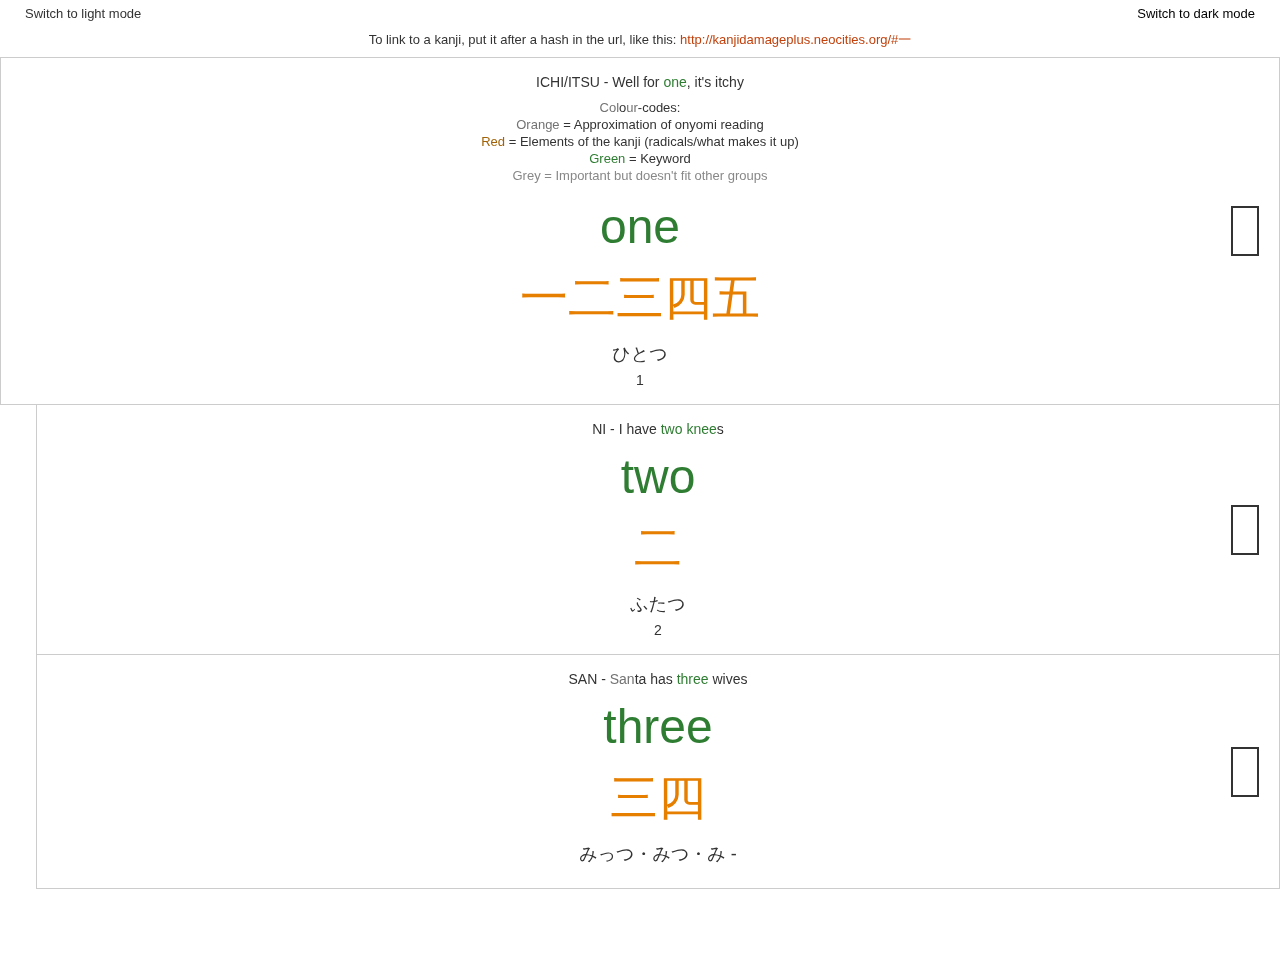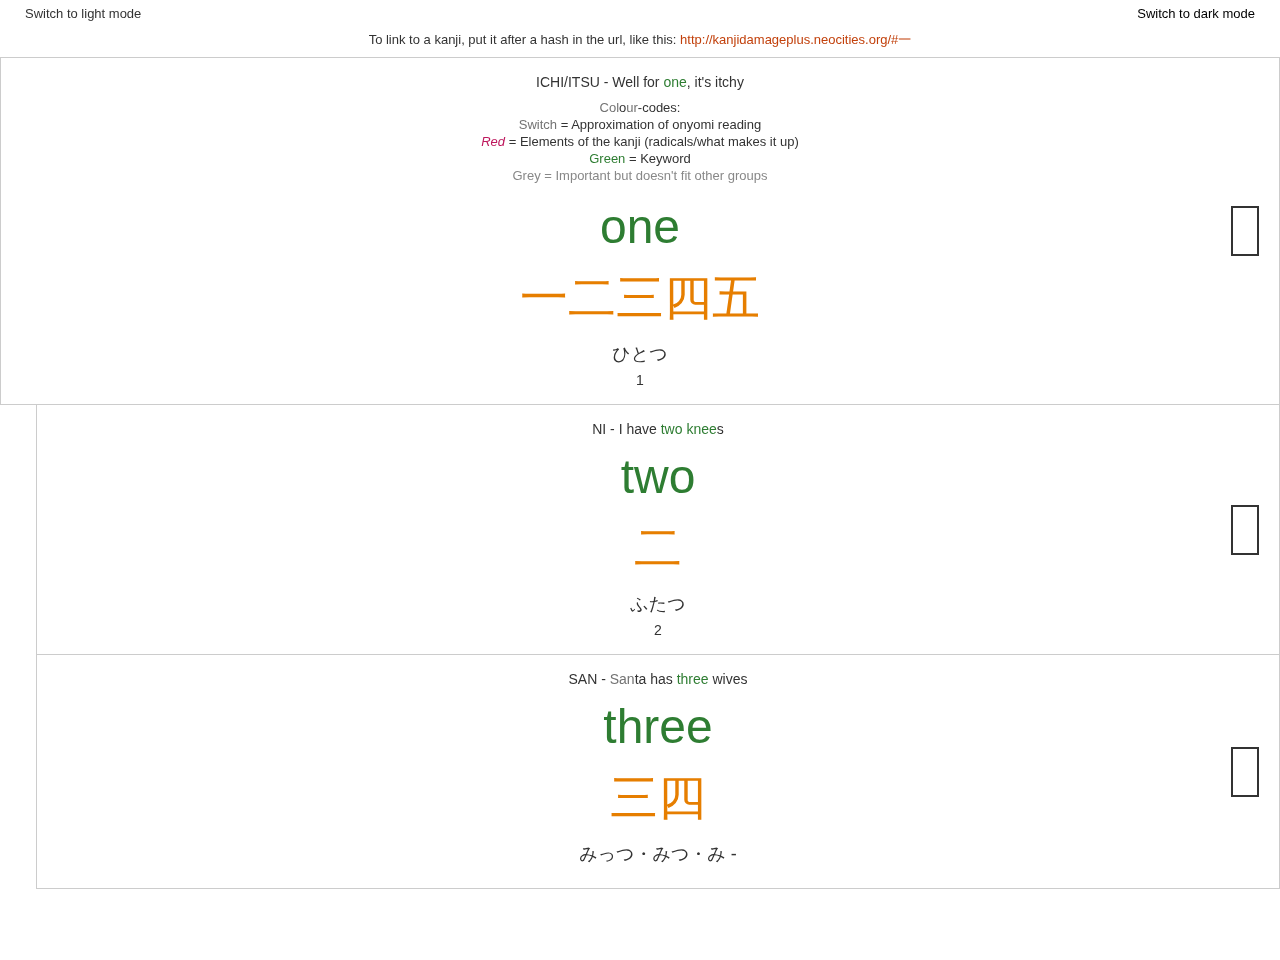--- a/index.html
+++ b/index.html
@@ -48,21 +48,21 @@
     }
     .color-legend {
       text-align: center;
       margin-bottom: 16px;
     }
     .color-legend p {
       margin: 2px 0;
       font-size: 13px;
     }
     .orange { color: #737373; }
-    .red { color: #be185d; font-style: italic; }
+    .red { color: #a16207; }
     .green { color: #2e7d32; }
     .grey { color: #888; }
     .keyword {
       font-size: 48px;
       text-align: center;
       color: #2e7d32;
       margin: 12px 0;
       display: block;
     }
     .kanji-large {
@@ -122,21 +122,21 @@
 <div class="kanji-card">
   <div class="mnemonic-text">
     <span>ICHI/ITSU - Well for </span><span class="green">one</span><span>, it's itchy</span>
   </div>
 
   <div class="color-legend">
     <p class="colour-codes-title">
       <span class="orange">Col</span><span>o</span><span class="orange">ur</span><span>-codes:</span>
     </p>
     <p>
-      <span class="orange">Switch</span><span> = Approximation of onyomi reading</span>
+      <span class="orange">Orange</span><span> = Approximation of onyomi reading</span>
     </p>
     <p>
       <span class="red">Red</span><span> = Elements of the kanji (radicals/what makes it up)</span>
     </p>
     <p>
       <span class="green">Green</span><span> = Keyword</span>
     </p>
     <p>
       <span class="grey">Grey</span><span class="grey"> = Important but doesn't fit other groups</span>
     </p>

